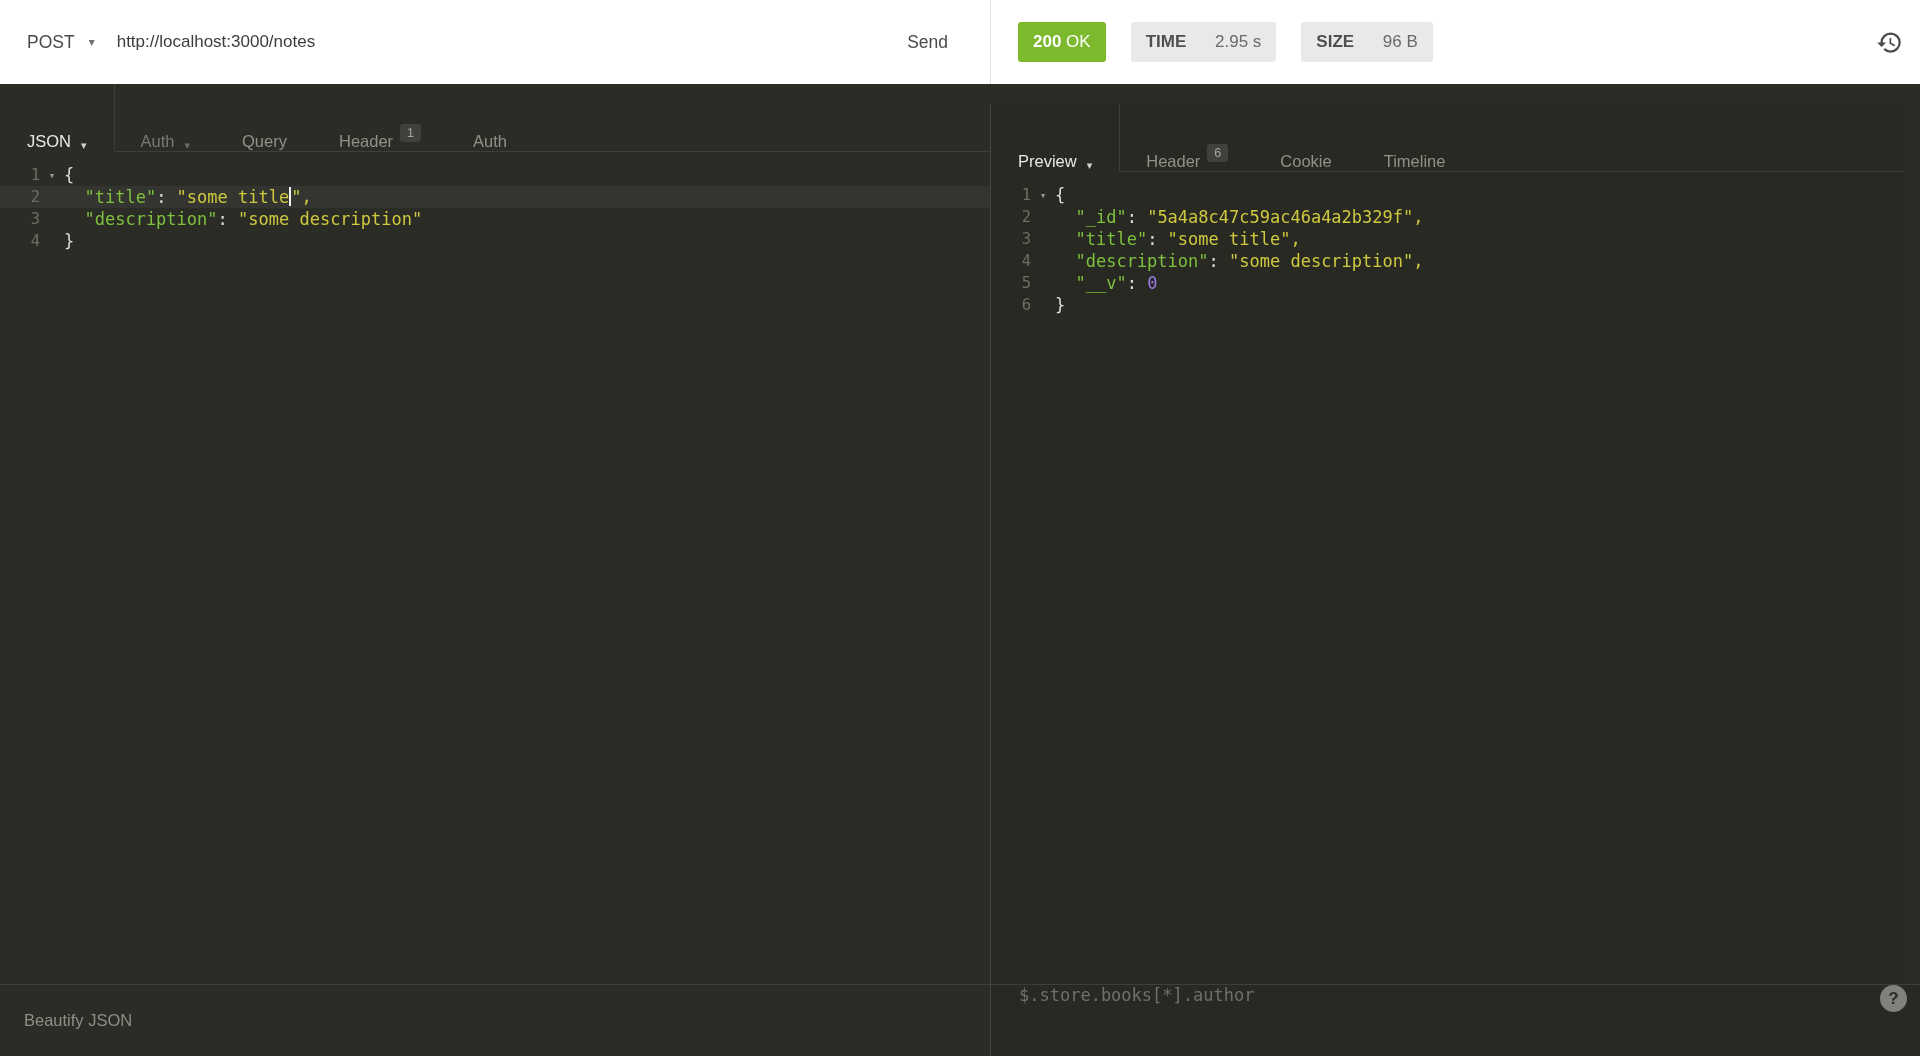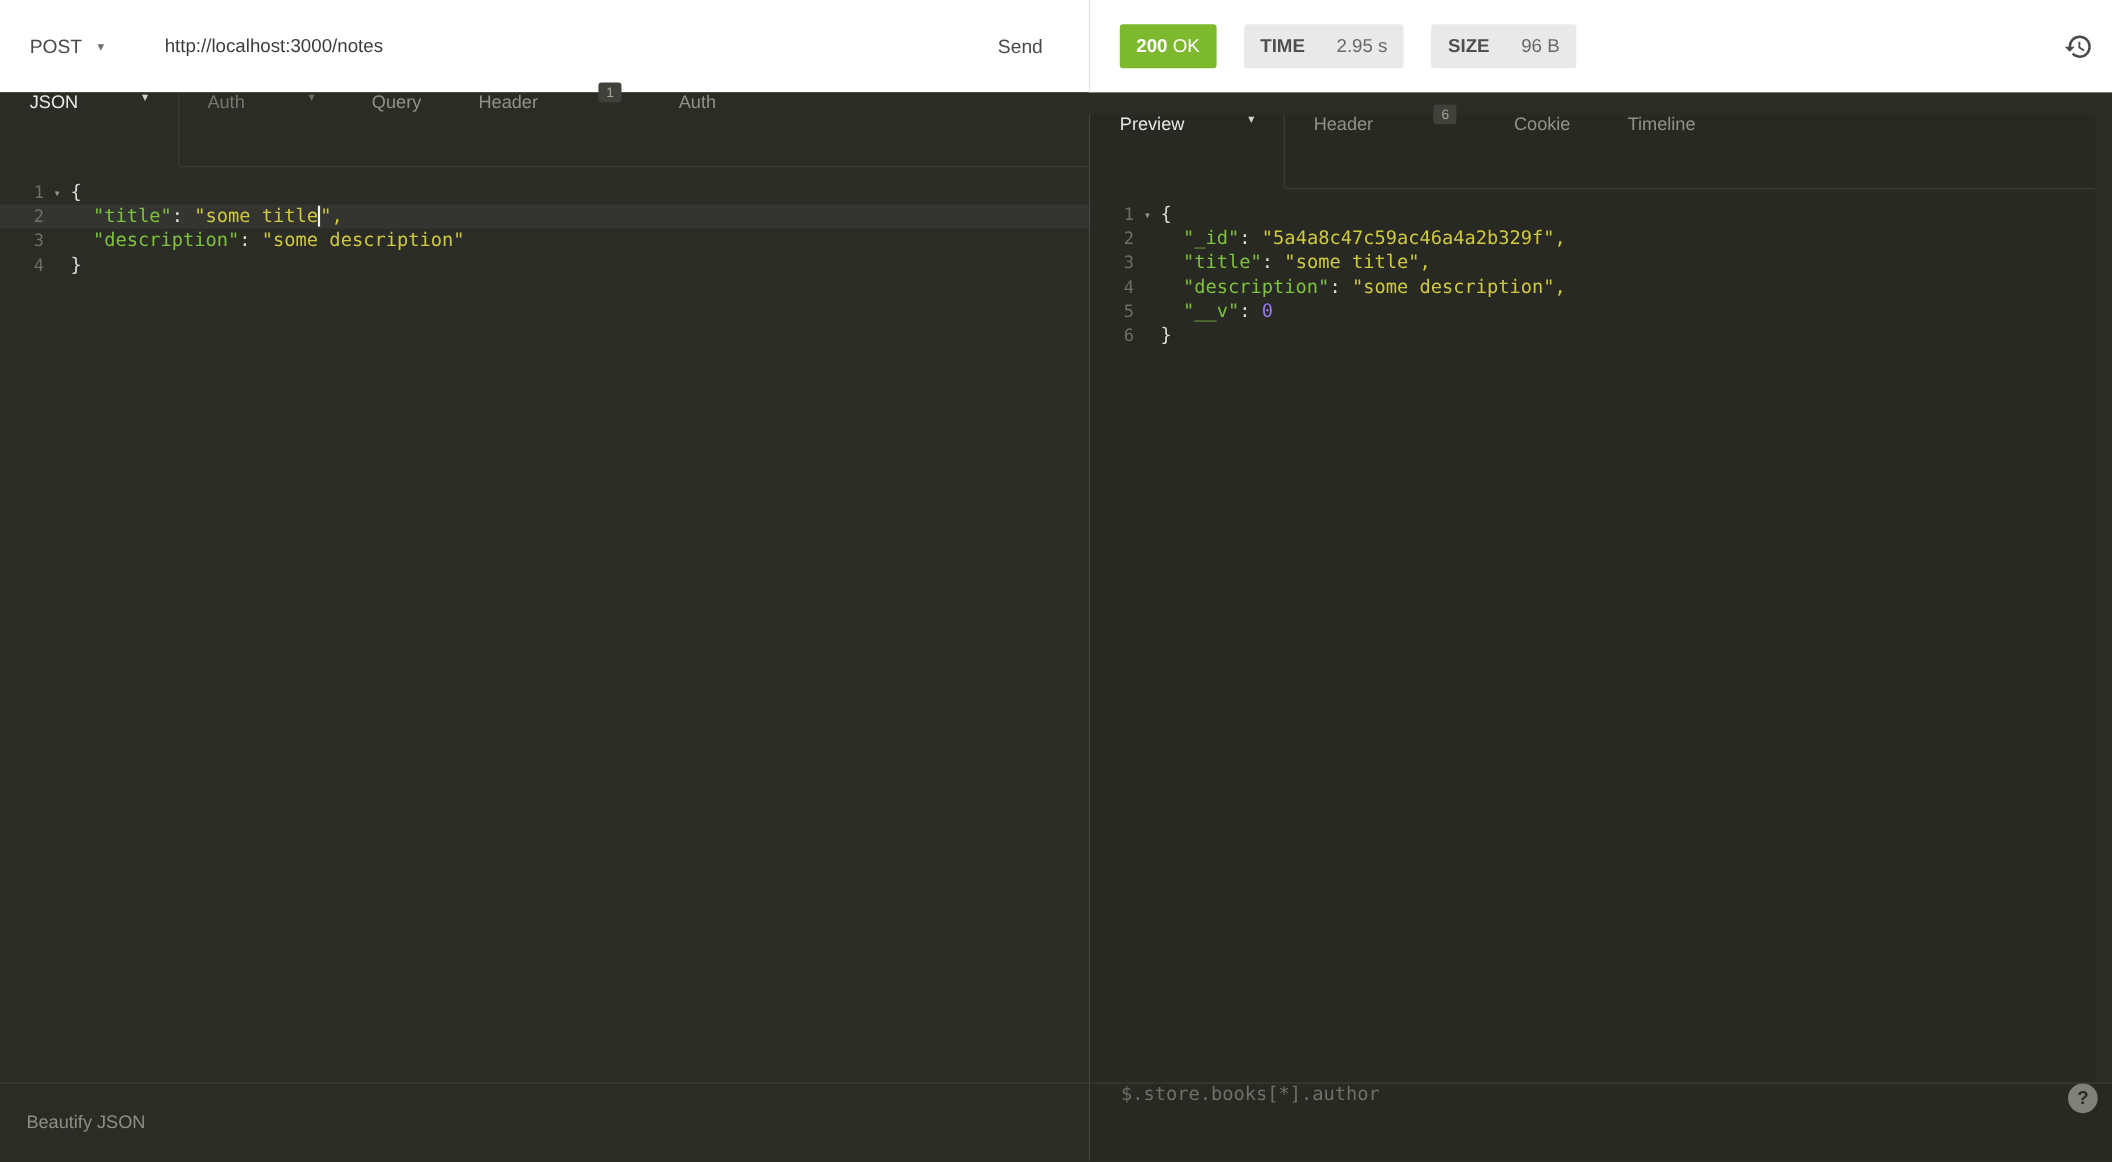--- a/index.html
+++ b/index.html
@@ -2,21 +2,21 @@
 <html><head>
 <meta charset="utf-8">
 <style>
   * { margin:0; padding:0; box-sizing:border-box; }
   html,body { width:1920px; height:1056px; overflow:hidden; background:#2b2c26;
               font-family:"Liberation Sans", sans-serif; }
   .app { width:1920px; height:1056px; display:flex; flex-direction:column; }
 
   
   .topbar { height:84px; background:#ffffff; display:flex; flex:none; }
-  .topbar-left { width:990px; display:flex; align-items:center;gap:33px; }
+  .topbar-left { width:990px; display:flex; align-items:center; }
   .topbar-right { width:930px; border-left:1px solid #e0e0e0; display:flex; align-items:center; }
   .method-btn { display:flex; align-items:center; gap:14px; background:none; border:none;
                 padding:0 0 0 27px; font-family:inherit; font-size:17.5px; color:#4a4a4a; cursor:pointer; }
   .caret { font-size:12px; color:#6f6f6f; line-height:1; }
   .url-input { flex:1; border:none; outline:none; background:transparent; margin-left:22px;
                font-family:inherit; font-size:17px; color:#3c3c3c; }
   .send-btn { background:none; border:none; font-family:inherit; font-size:17.5px; color:#4a4a4a;
               padding:0; margin-right:42px; cursor:pointer; }
   .badges { display:flex; align-items:center; gap:25px; padding-left:27px; }
   .badge { height:40px; display:flex; align-items:center; padding:0 15px; border-radius:3px;
@@ -28,22 +28,22 @@
   .history-btn { margin-left:auto; margin-right:16px; background:none; border:none; cursor:pointer;
                  width:30px; height:30px; display:flex; align-items:center; justify-content:center; }
 
   
   .main { flex:1; display:flex; min-height:0; }
   .panel { display:flex; flex-direction:column; min-height:0; }
   .panel-left  { width:990px; background:#2b2c26; }
   .panel-right { width:914px; background:#282922; border-left:1px solid #45463f;margin-top:20px; }
 
   .tabrow { height:68px; flex:none; display:flex; align-items:stretch; border-bottom:1px solid #3e3f38; }
-  .tab { display:flex; align-items:flex-start; padding:0 26px; font-size:16.5px; color:#90928a;
-         cursor:pointer; position:relative;gap:48px; }
+  .tab { display:flex; align-items:flex-end; padding:0 26px; font-size:16.5px; color:#90928a;
+         cursor:pointer; position:relative; }
   .tab .tab-caret { font-size:11px; margin-left:10px; color:#84867e; line-height:1; }
   .tab.dim { color:#767871; }
   .tab.dim .tab-caret { color:#6a6c64; }
   .tab.active { color:#e8e8e4; padding:0 27px; border-right:1px solid #3e3f38; }
   .tab.active .tab-caret { color:#d2d2cc; }
   .tab.active::after { content:''; position:absolute; left:0; right:-1px; bottom:-1px; height:1px;
                        background:var(--mask,#2b2c26); }
   .tab-badge { display:inline-block; background:#40413b; color:#a3a59d; font-size:12.5px;
                padding:2px 7px; border-radius:3px; margin-left:7px; transform:translateY(-9px); }
 

